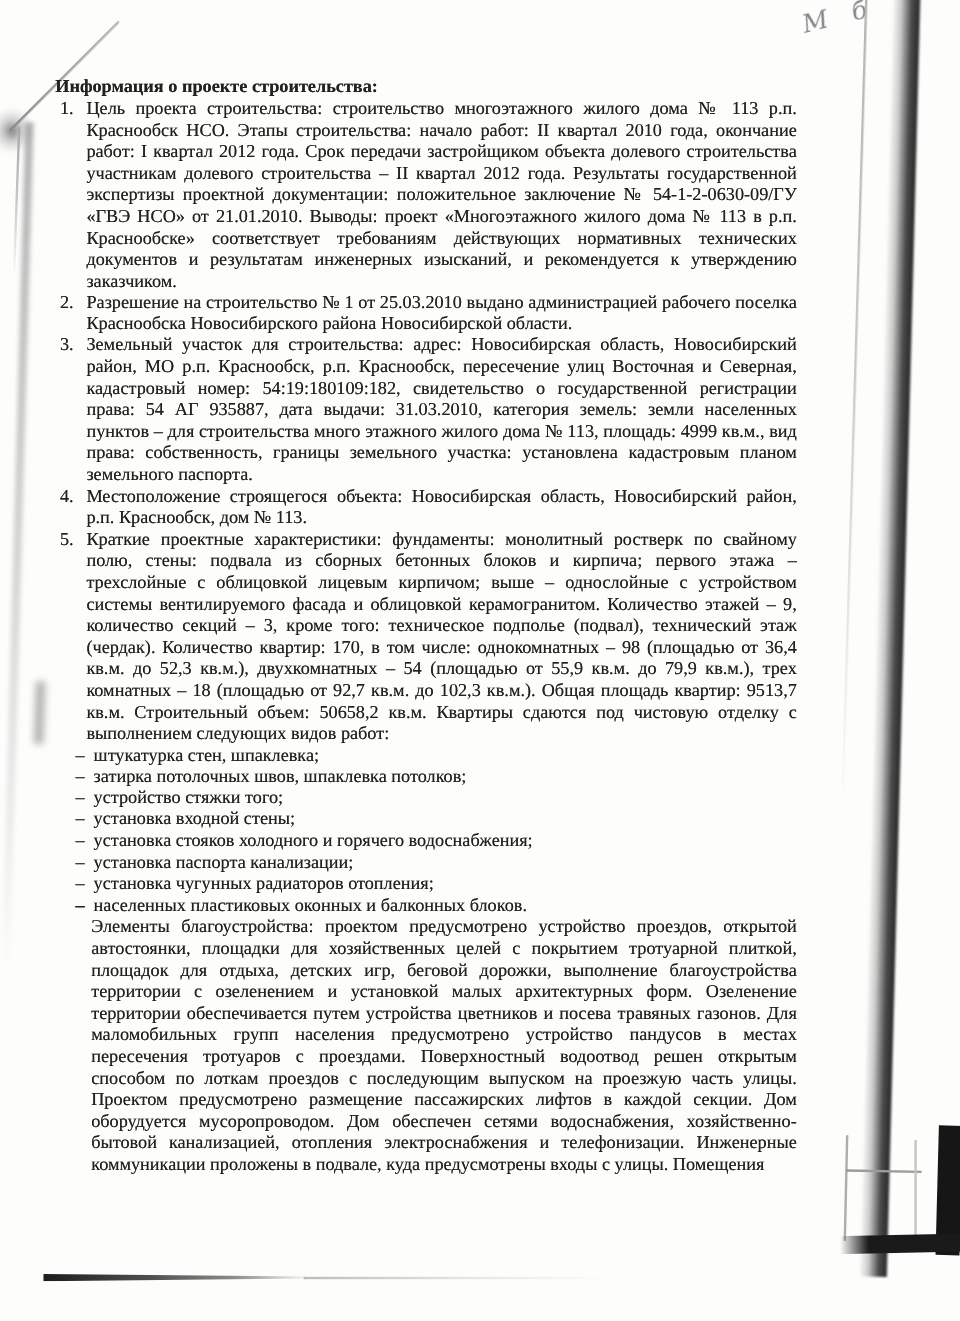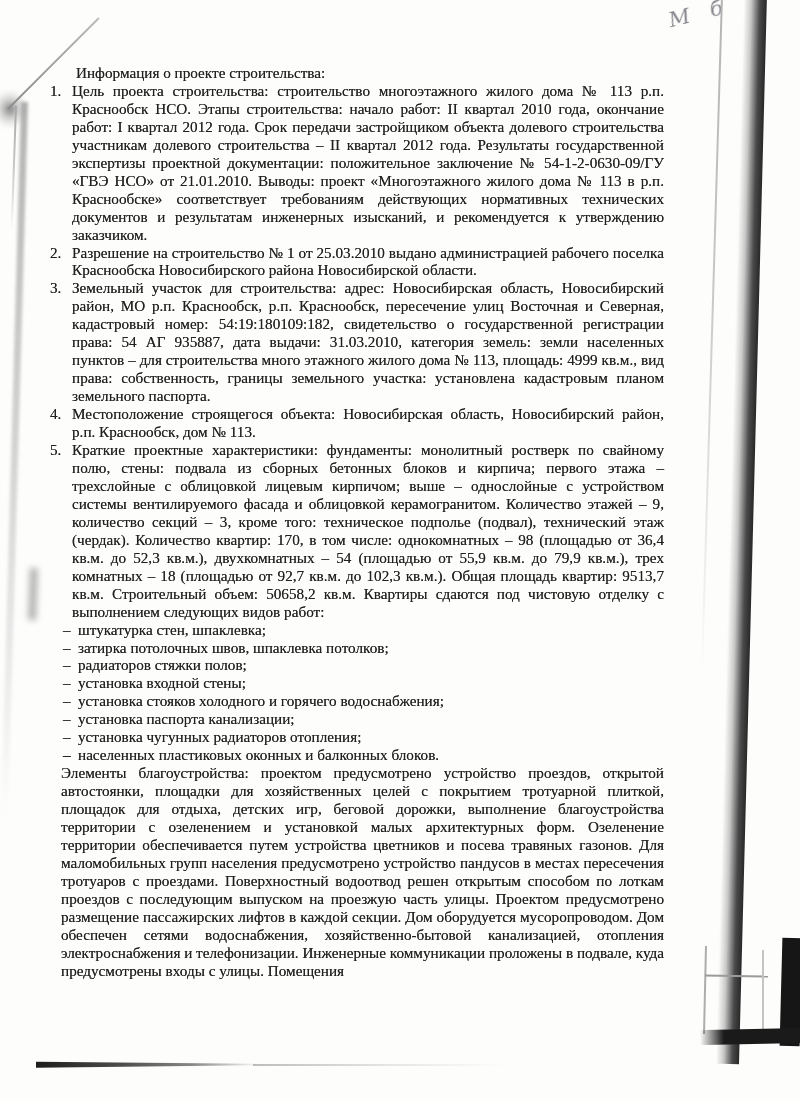--- a/index.html
+++ b/index.html
@@ -19,26 +19,26 @@
   .content {
     position: absolute;
     left: 46px; top: 64px;
     width: 618px;
     font-family: "Liberation Serif", serif;
     font-size: 15.2px;
     line-height: 17.95px;
     color: #222120;
     text-shadow: 0 0 0.35px rgba(40,40,40,0.75);
   }
-  .title { font-weight: normal; margin-left: 30px; }
+  .title { font-weight: bold; }
   .item { position: relative; padding-left: 26px; text-align: justify; }
   .item .num { position: absolute; left: 4px; top: 0; }
   .work { position: relative; padding-left: 32px; text-align: left; }
   .work .dash { position: absolute; left: 17px; top: 0; }
-  .closing { margin-left: 15px; text-align: justify; }
+  .closing { margin-left: 30px; text-align: justify; }
 
   
   .artifact { position: absolute; pointer-events: none; }
 
   .handwritten {
     position: absolute;
     left: 668px; top: 1px;
     font-family: "DejaVu Serif", serif;
     font-style: italic;
     font-size: 21px;
@@ -176,21 +176,21 @@
     <div class="work">
       <span class="dash">–</span>
       <span>штукатурка стен, шпаклевка;</span>
     </div>
     <div class="work">
       <span class="dash">–</span>
       <span>затирка потолочных швов, шпаклевка потолков;</span>
     </div>
     <div class="work">
       <span class="dash">–</span>
-      <span>радиаторов стяжки полов;</span>
+      <span>устройство стяжки того;</span>
     </div>
     <div class="work">
       <span class="dash">–</span>
       <span>установка входной стены;</span>
     </div>
     <div class="work">
       <span class="dash">–</span>
       <span>установка стояков холодного и горячего водоснабжения;</span>
     </div>
     <div class="work">

